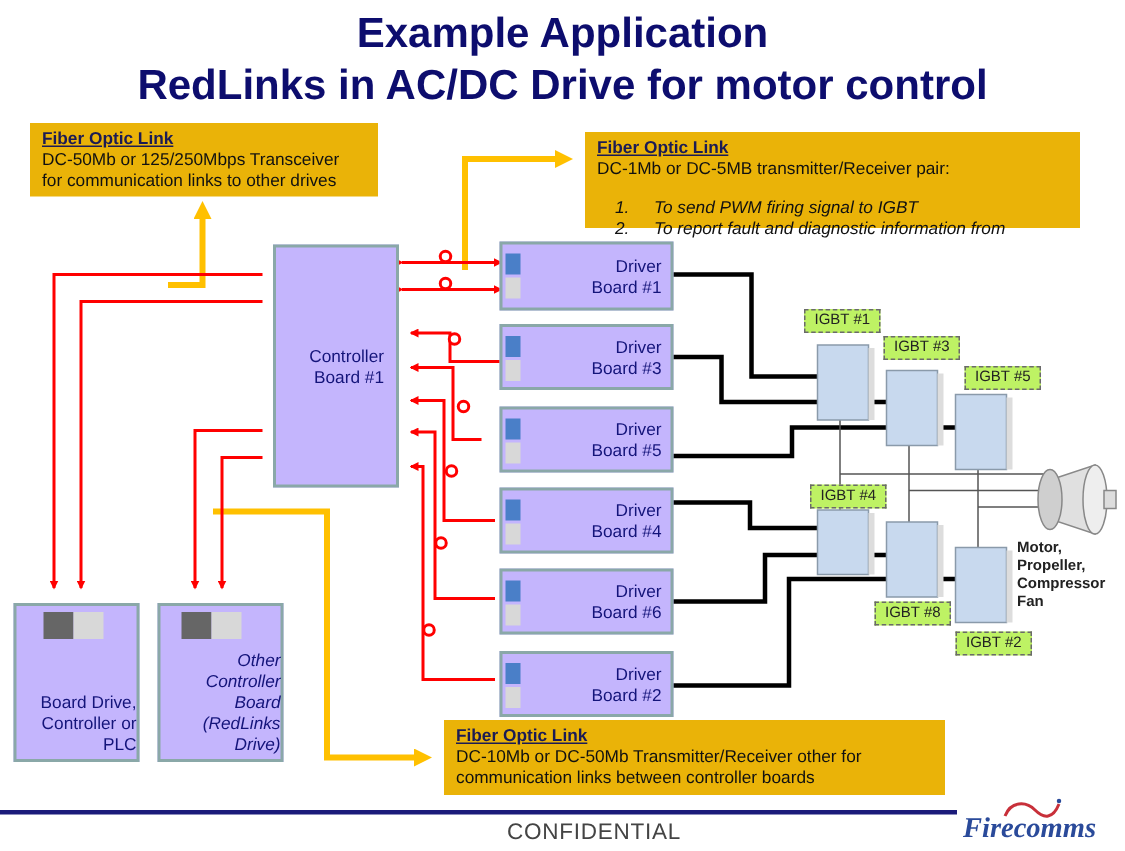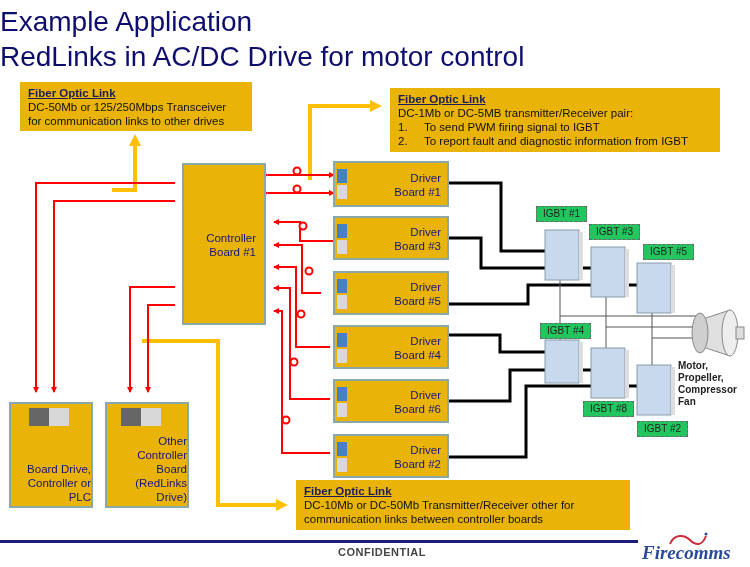--- a/index.html
+++ b/index.html
@@ -1,38 +1,38 @@
 <!DOCTYPE html>
 <html><head>
   <meta charset="utf-8">
   <style>
     html, body { margin: 0; padding: 0; background: #ffffff; }
     body { width: 750px; height: 567px; position: relative; overflow: hidden;
            font-family: "Liberation Sans", sans-serif; }
-    .title { position: absolute; left: 0; width: 750px; text-align: left;
-             color: #0d0d6e; font-size: 28px; line-height: 32px; }
+    .title { position: absolute; left: 0; width: 750px; text-align: center;
+             color: #0d0d6e; font-size: 28px; line-height: 32px; font-weight: bold; }
     #t1 { top: 6px; }
     #t2 { top: 41px; }
     .callout { position: absolute; background: #eab308; color: #111; font-size: 11.5px;
                line-height: 14px; padding: 4px 8px; box-sizing: border-box; }
     .callout .hd { font-weight: bold; text-decoration: underline; color: #1b1b55; }
-    .callout ol { margin: 0; padding: 0; list-style: none; }
+    .callout ol { margin: 12px; padding: 0; list-style: none; font-style: italic; }
     .callout ol li span.num { display: inline-block; width: 26px; }
     #co1 { left: 20px; top: 82px; width: 232px; height: 49px; }
     #co2 { left: 390px; top: 88px; width: 330px; height: 64px; }
     #co3 { left: 296px; top: 480px; width: 334px; height: 50px; }
-    .box { position: absolute; border: 2px solid #8aa8a8; background: #eab308; box-sizing: border-box; }
+    .box { position: absolute; border: 2px solid #8aa8a8; background: #c4b5fd; box-sizing: border-box; }
     .box .lbl { position: absolute; color: #14147a; font-size: 11.5px; line-height: 14px; text-align: right; }
     .ctr { text-align: left; }
     #ctrl { left: 182px; top: 163px; width: 84px; height: 162px; }
-    .igbt-tag { position: absolute; background: #22c55e; border: 1px dashed #6a6a6a; color: #222;
+    .igbt-tag { position: absolute; background: #bef264; border: 1px dashed #6a6a6a; color: #222;
                 font-size: 10px; line-height: 14px; padding: 0 6px; }
     .motor-lbl { position: absolute; left: 678px; top: 360px; font-size: 10px; font-weight: bold;
                  line-height: 12px; color: #222; }
-    .conf { position: absolute; left: 338px; top: 546px; font-size: 11px; color: #444; font-weight: bold; letter-spacing: 0.5px; }
+    .conf { position: absolute; left: 338px; top: 546px; font-size: 15px; color: #444; font-weight: normal; letter-spacing: 0.5px; }
     .logo { position: absolute; left: 640px; top: 530px; width: 110px; height: 34px; }
     .logo .txt { position: absolute; left: 2px; top: 12px; font-size: 19px; font-style: italic;
                  font-weight: bold; color: #2a4a9a; font-family: Liberation Serif, serif; }
     .footline { position: absolute; left: 0; top: 540px; width: 638px; height: 3px; background: #1b1b7a; }
     svg { position: absolute; left: 0; top: 0; }
   </style>
 </head>
 <body>
 
 <div class="title" id="t1">Example Application</div>
@@ -234,21 +234,21 @@
   <div style="position:absolute;left:38px;top:4px;width:20px;height:18px;background:#d8d8d8;"></div>
   <div class="lbl ctr" style="left:0; width:80px; top:58px;">
     <div>Board Drive,</div>
     <div>Controller or</div>
     <div>PLC</div>
   </div>
 </div>
 <div class="box" style="left:105px; top:402px; width:84px; height:106px;">
   <div style="position:absolute;left:14px;top:4px;width:20px;height:18px;background:#666;"></div>
   <div style="position:absolute;left:34px;top:4px;width:20px;height:18px;background:#d8d8d8;"></div>
-  <div class="lbl ctr" style="left:0; width:80px; top:30px;">
+  <div class="lbl ctr" style="left:0; width:80px; top:30px;font-style:italic;">
     <div>Other</div>
     <div>Controller</div>
     <div>Board</div>
     <div>(RedLinks</div>
     <div>Drive)</div>
   </div>
 </div>
 
 <div class="igbt-tag" style="left:536px; top:206px;">IGBT #1</div>
 <div class="igbt-tag" style="left:589px; top:224px;">IGBT #3</div>

